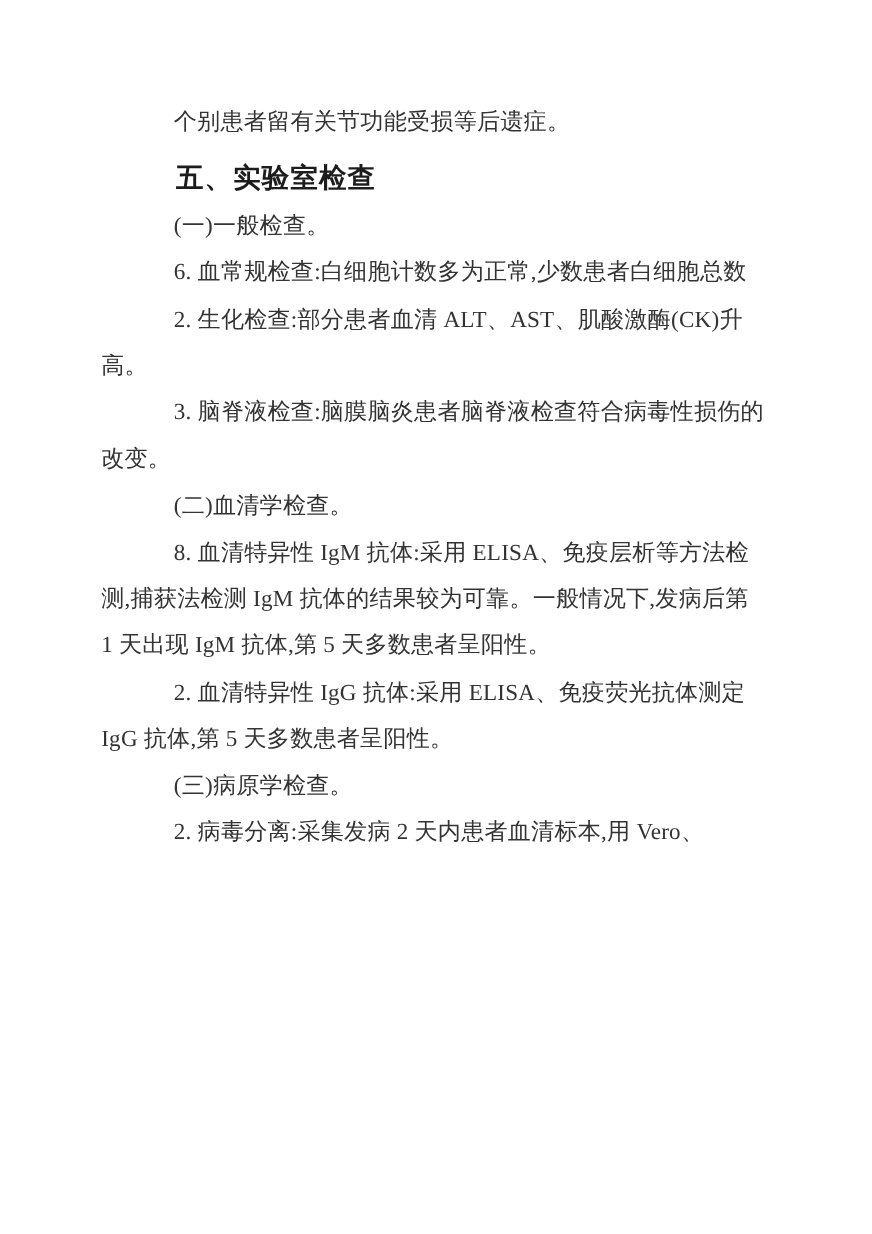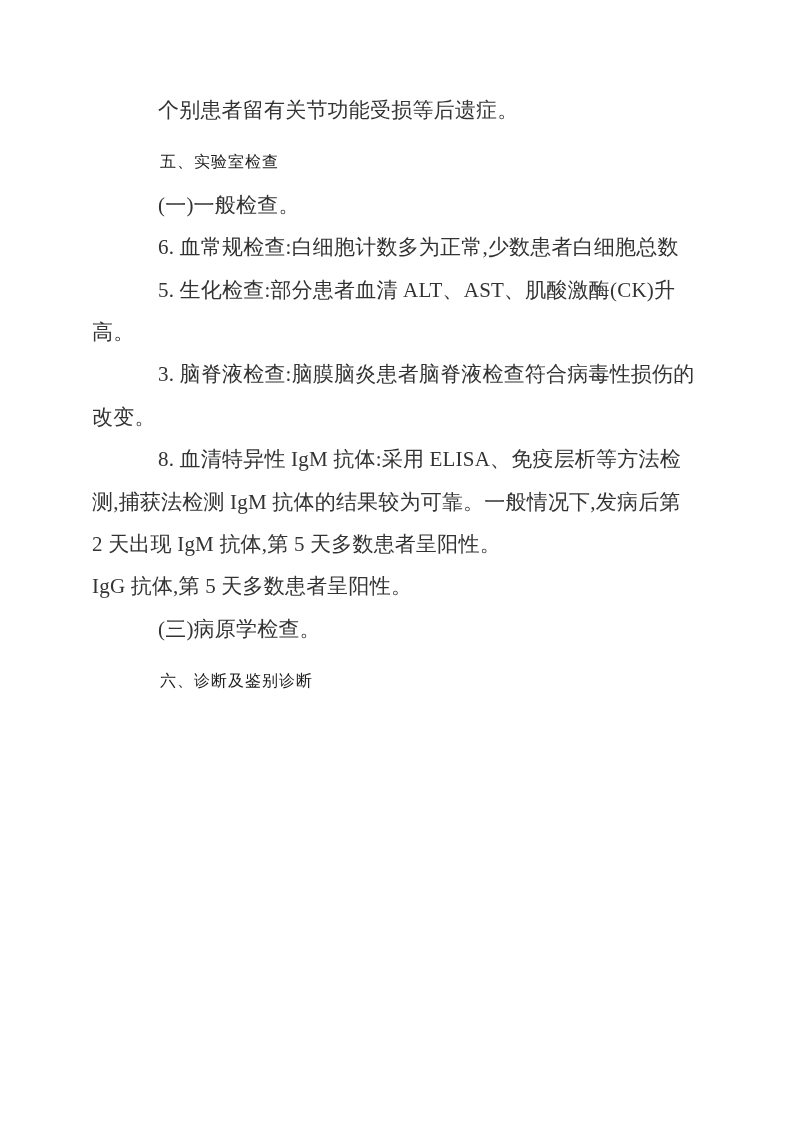--- a/index.html
+++ b/index.html
@@ -28,41 +28,43 @@
   .line.first {
     padding-left: 66px;
   }
   
   .line.cont {
     padding-left: 0;
   }
   
   .line.heading {
     font-family: "Liberation Sans", "DejaVu Sans", sans-serif;
-    font-weight: 400;
-    font-size: 16px;
+    font-weight: 700;
+    font-size: 25px;
     color: var(--heading-color, #1c1c1c);
     padding-left: 68px;
     letter-spacing: 1px;
   }
   .line.heading.spaced {
     margin-top: 10px;
   }
 </style>
 </head>
 <body>
 
 <div class="page">
   <div class="line first">个别患者留有关节功能受损等后遗症。</div>
   <div class="line heading spaced">五、实验室检查</div>
   <div class="line first">(一)一般检查。</div>
   <div class="line first">6. 血常规检查:白细胞计数多为正常,少数患者白细胞总数</div>
-  <div class="line first">5. 生化检查:部分患者血清 ALT、AST、肌酸激酶(CK)升</div>
+  <div class="line first">2. 生化检查:部分患者血清 ALT、AST、肌酸激酶(CK)升</div>
   <div class="line cont">高。</div>
   <div class="line first">3. 脑脊液检查:脑膜脑炎患者脑脊液检查符合病毒性损伤的</div>
   <div class="line cont">改变。</div>
+  <div class="line first">(二)血清学检查。</div>
   <div class="line first">8. 血清特异性 IgM 抗体:采用 ELISA、免疫层析等方法检</div>
   <div class="line cont">测,捕获法检测 IgM 抗体的结果较为可靠。一般情况下,发病后第</div>
-  <div class="line cont">2 天出现 IgM 抗体,第 5 天多数患者呈阳性。</div>
+  <div class="line cont">1 天出现 IgM 抗体,第 5 天多数患者呈阳性。</div>
+  <div class="line first">2. 血清特异性 IgG 抗体:采用 ELISA、免疫荧光抗体测定</div>
   <div class="line cont">IgG 抗体,第 5 天多数患者呈阳性。</div>
   <div class="line first">(三)病原学检查。</div>
-  <div class="line heading spaced">六、诊断及鉴别诊断</div>
+  <div class="line first">2. 病毒分离:采集发病 2 天内患者血清标本,用 Vero、</div>
 </div>
 
 </body></html>

